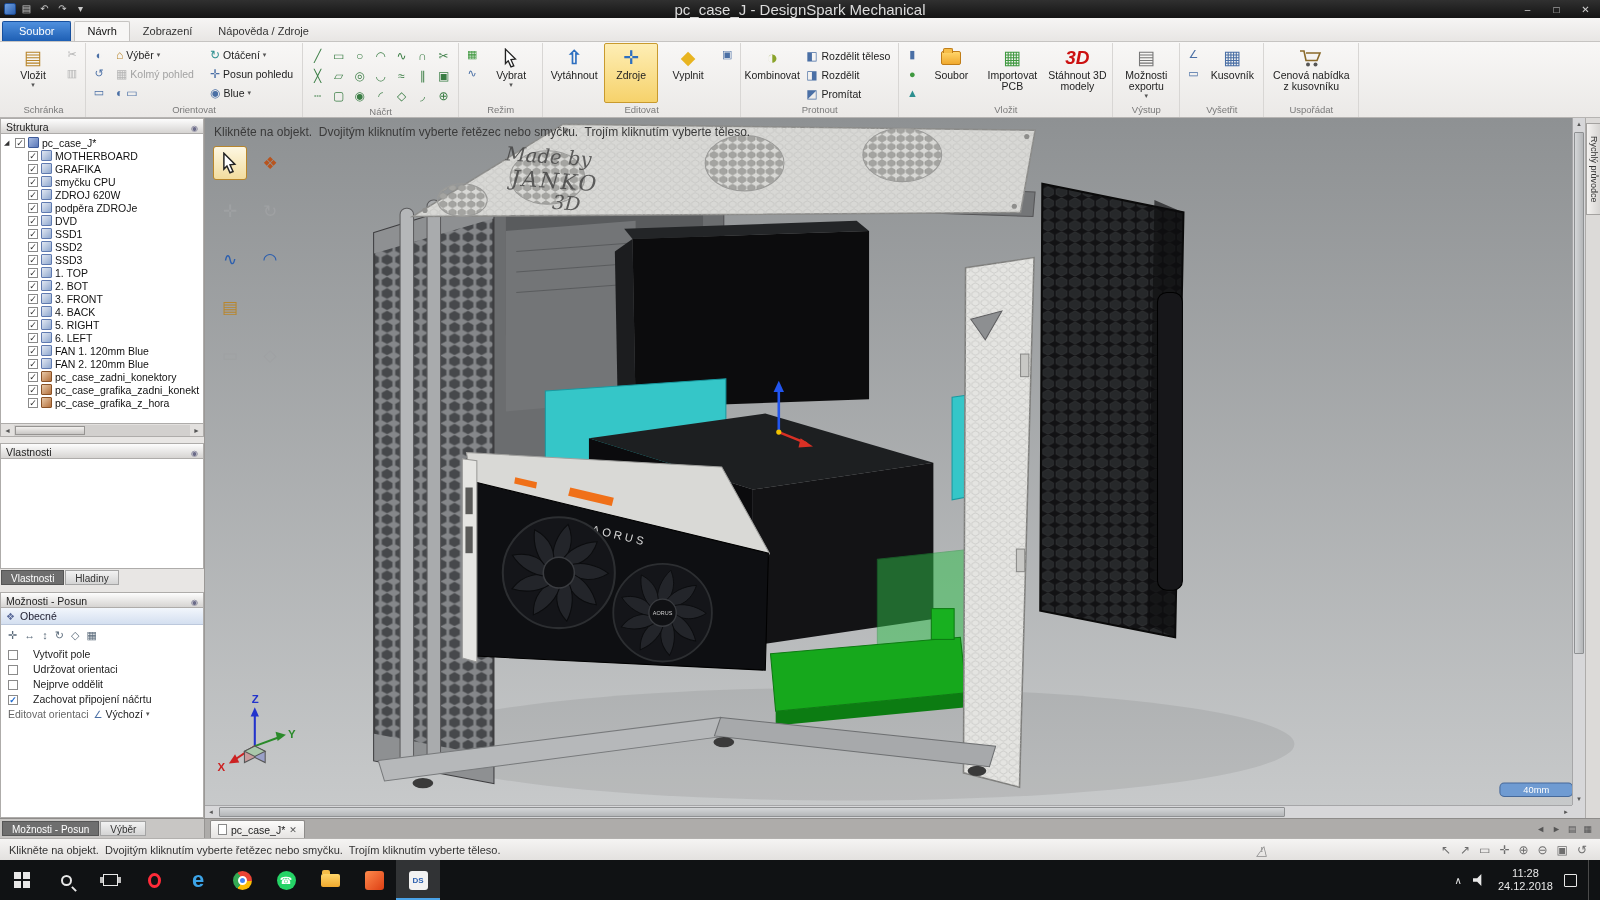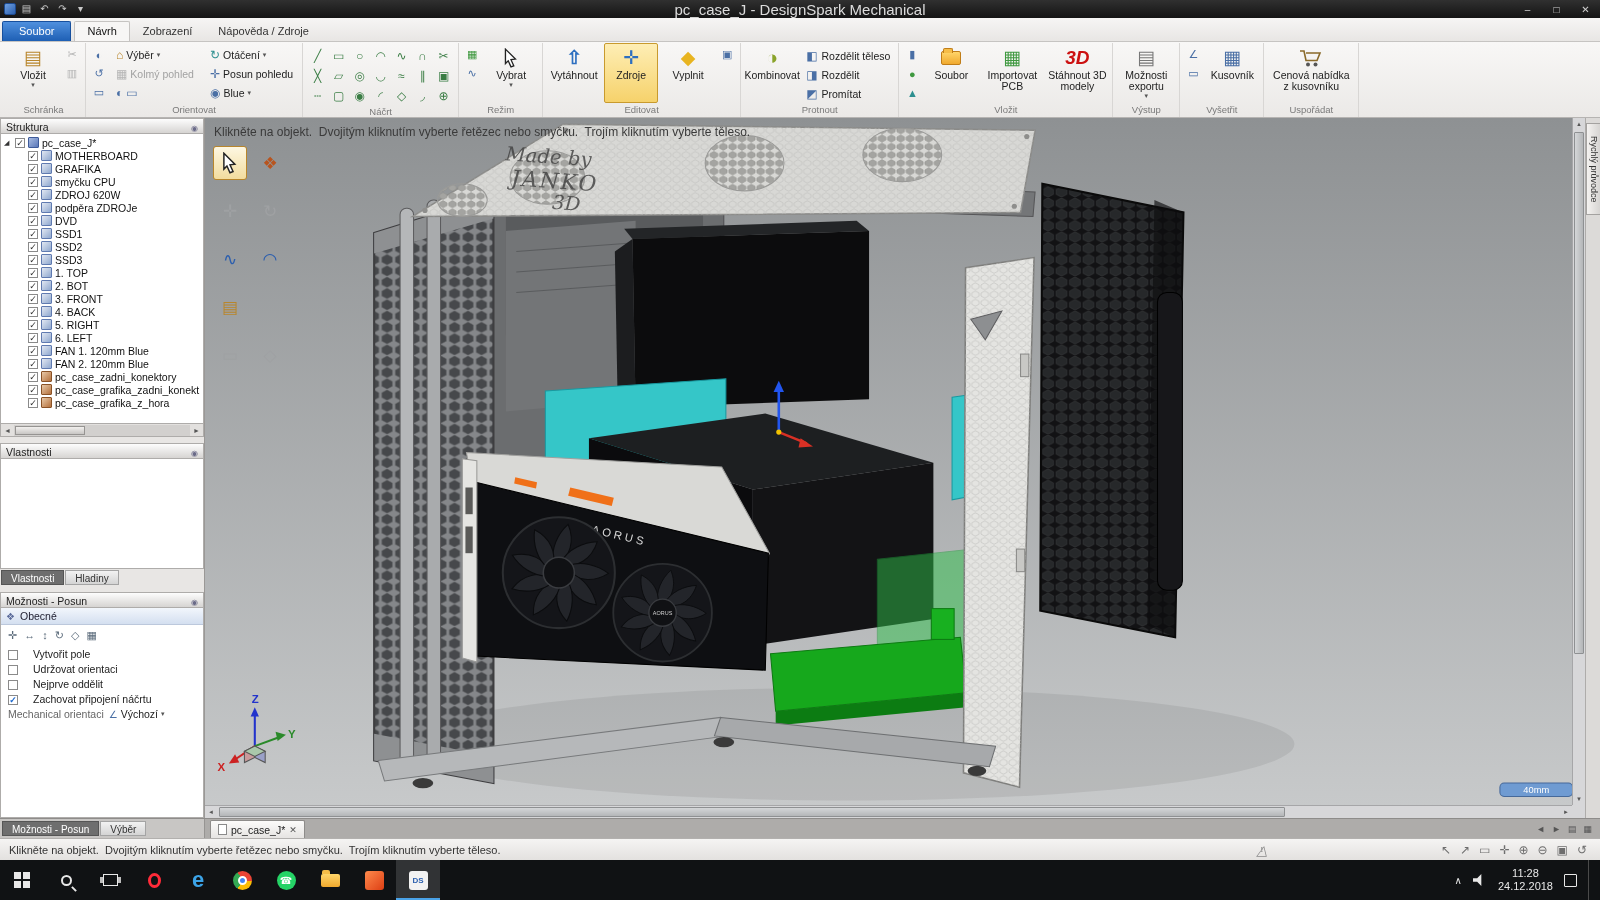--- a/index.html
+++ b/index.html
@@ -569,21 +569,21 @@
             <div class="optcheck">
     <span class="cb "></span>
     <span>Nejprve oddělit</span>
             </div>
             <div class="optcheck">
     <span class="cb on">✓</span>
     <span>Zachovat připojení náčrtu</span>
             </div>
           </div>
         <div class="remember">
-          <span>Mechanical orientaci</span>
+          <span>Editovat orientaci</span>
           <span class="remval">
             <span class="remicon">∠</span>
             <span>Výchozí</span>
             <span class="caret">▾</span>
           </span>
         </div>
         <div class="optfiller"></div>
       </div>
     </div>
 

